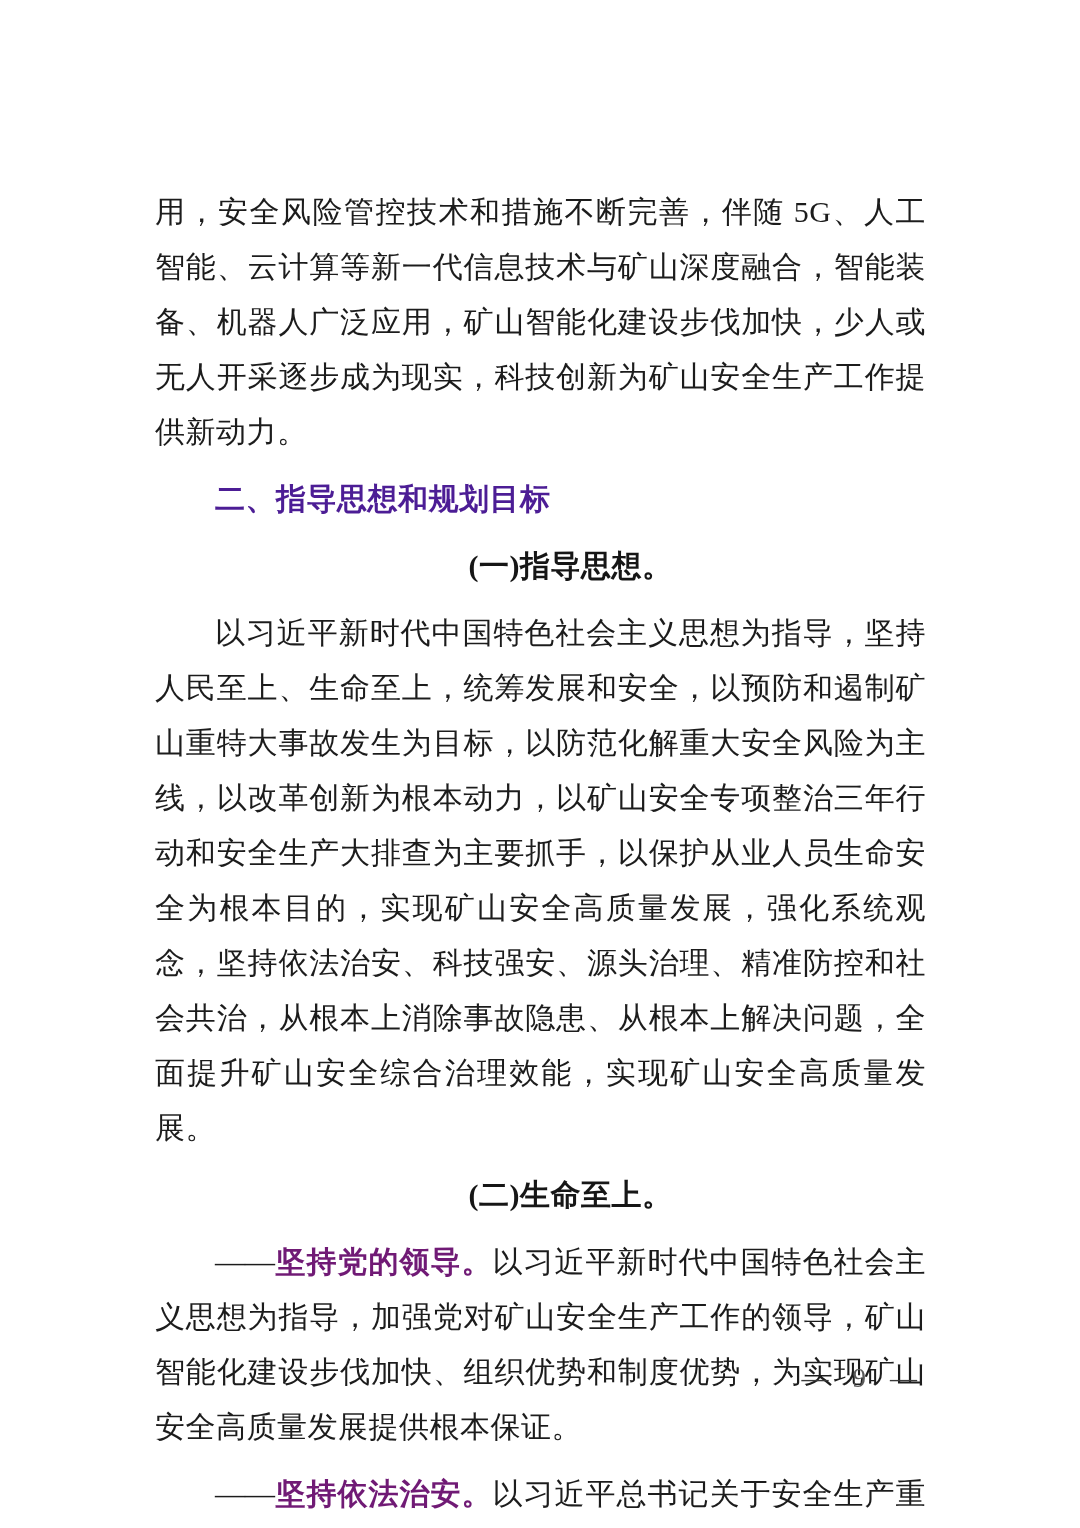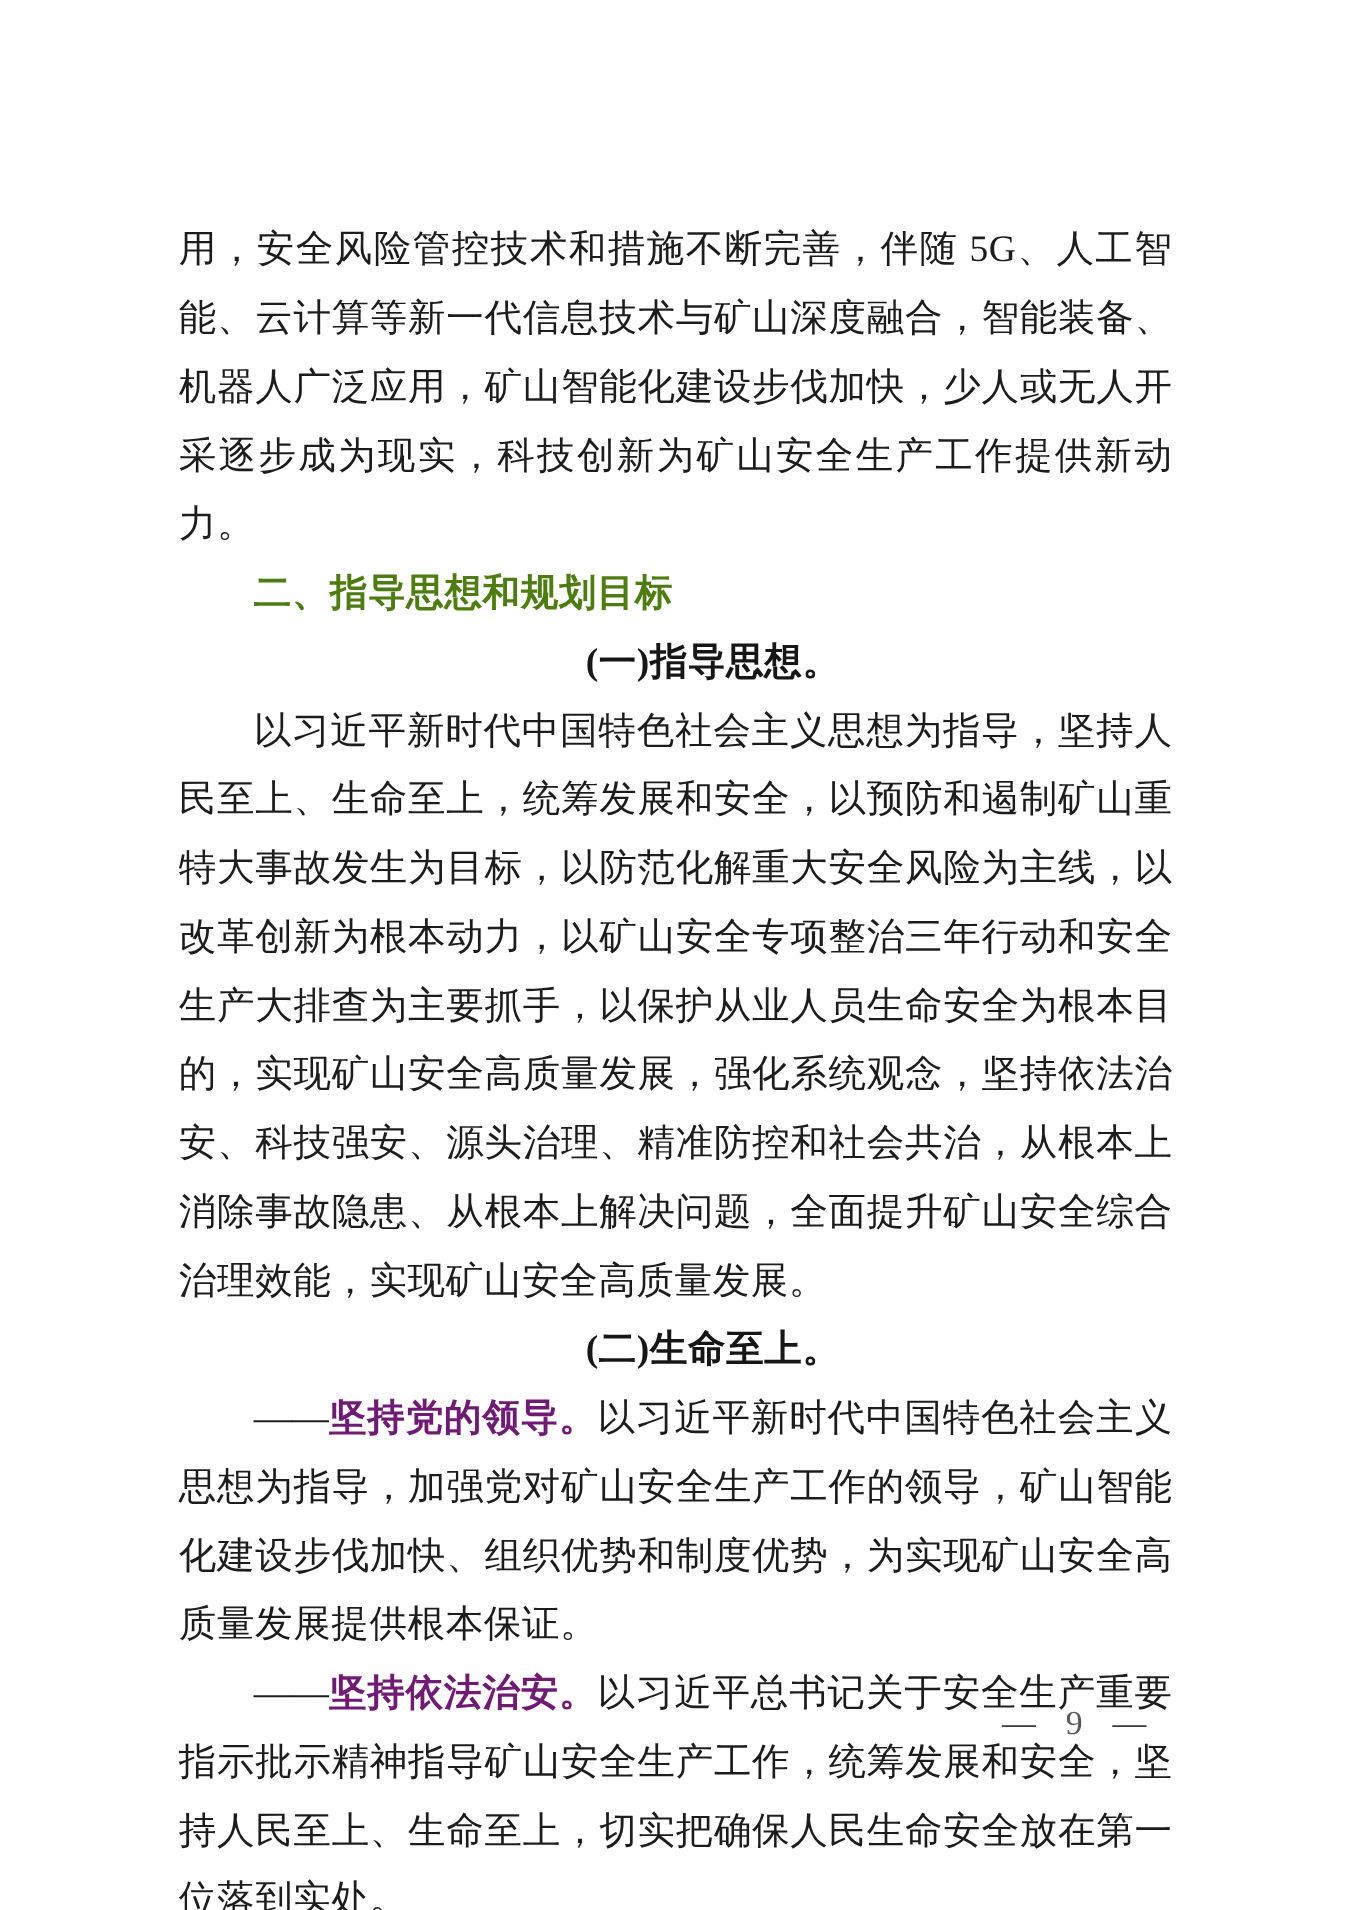--- a/index.html
+++ b/index.html
@@ -20,36 +20,36 @@
     position: absolute;
     left: 143px;
     top: 172px;
     width: 795px;
     font-size: 30px;
     line-height: 55px;
     text-align: justify;
     letter-spacing: 0.5px;
   }
   .content p, .content h2, .content h3 {
-    margin: 0;
+    margin: 12px;
     padding: 0;
   }
   .para-indent {
     text-indent: 2em;
   }
   .para-flush {
     text-indent: 0;
   }
   .section-heading {
     font-family: "Liberation Sans", "DejaVu Sans", sans-serif;
     font-size: 30px;
     line-height: 55px;
     font-weight: 700;
     text-indent: 2em;
-    color: #4d7c0f;
+    color: #4c1d95;
     text-align: left;
   }
   .subsection-heading {
     font-size: 30px;
     line-height: 55px;
     font-weight: 600;
     text-indent: 2em;
     color: #161616;
     text-align: center;
   }

